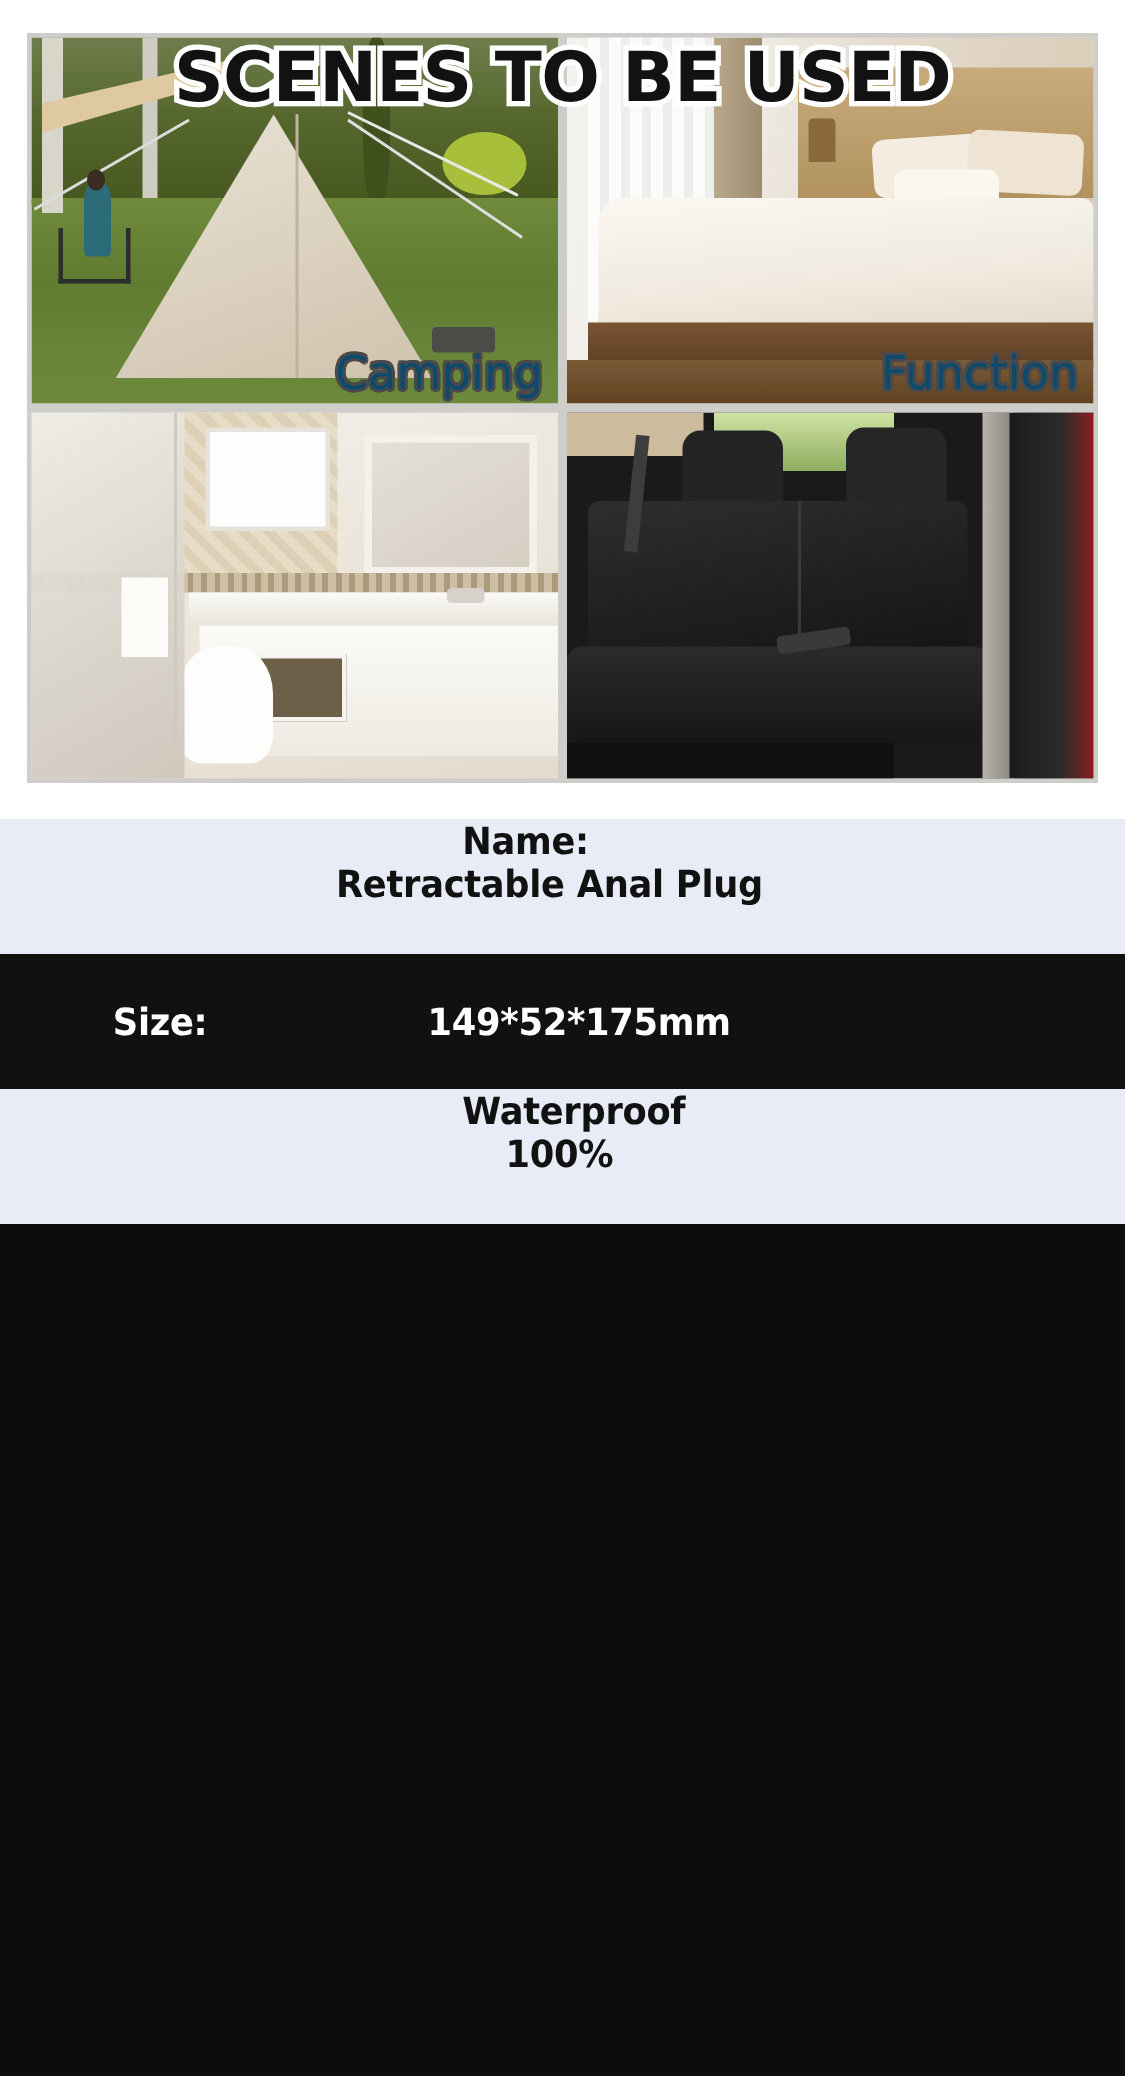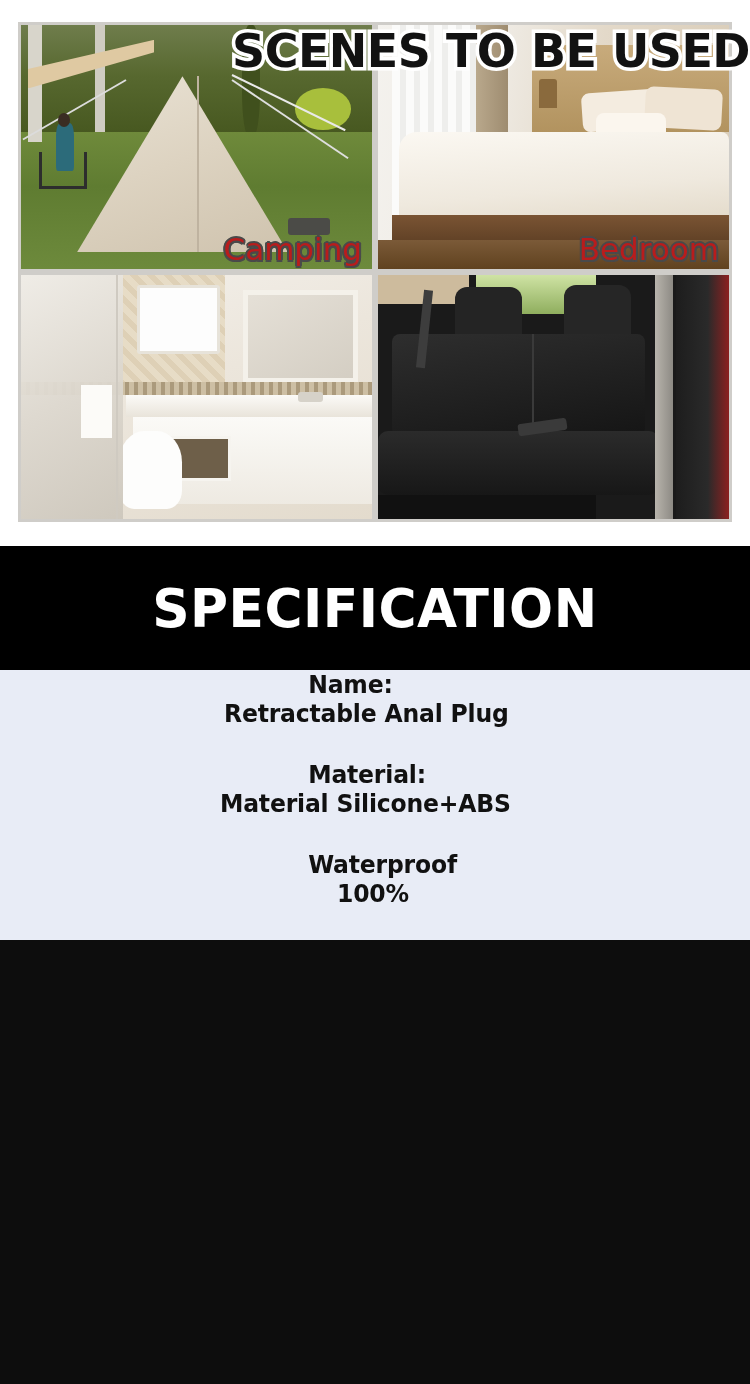--- a/index.html
+++ b/index.html
@@ -37,37 +37,37 @@
   .scene-cell {
     position: relative;
     overflow: hidden;
     background: #d8d6d2;
   }
   .scene-label {
     position: absolute;
     right: 10px;
     bottom: 2px;
     font-size: 31px;
-    color: #b91c1c;
+    color: #0c4a6e;
     font-family: "DejaVu Sans", sans-serif;
     font-weight: 400;
     letter-spacing: 0px;
     text-shadow:
       -1.5px -1.5px 0 #4a4a4a, 1.5px -1.5px 0 #4a4a4a,
       -1.5px  1.5px 0 #4a4a4a, 1.5px  1.5px 0 #4a4a4a,
        0px   -2px  0 #4a4a4a,  0px 2px 0 #4a4a4a,
       -2px    0px  0 #4a4a4a,  2px 0px 0 #4a4a4a;
     white-space: nowrap;
   }
 
   .scenes-heading {
     position: absolute;
     left: 0; top: 24px;
     width: 750px;
-    text-align: right;
+    text-align: center;
     font-family: "DejaVu Sans", sans-serif;
     font-weight: bold;
     font-size: 46px;
     letter-spacing: -0.5px;
     color: #121212;
     z-index: 20;
     -webkit-text-stroke: 7px #ffffff;
     paint-order: stroke fill;
     white-space: nowrap;
   }
@@ -283,21 +283,21 @@
         <div class="bed-curtain"></div>
         <div class="bed-curtain2"></div>
         <div class="bed-lamp"></div>
         <div class="bed-pillow1"></div>
         <div class="bed-pillow2"></div>
         <div class="bed-pillow3"></div>
         <div class="bed-duvet"></div>
         <div class="bed-base"></div>
         <div class="bed-floor"></div>
       </div>
-      <span class="scene-label">Bedroom</span>
+      <span class="scene-label">Function</span>
     </div>
 
     <div class="scene-cell">
       <div class="art">
         <div class="wash-bg"></div>
         <div class="wash-tilepanel"></div>
         <div class="wash-mirror"></div>
         <div class="wash-window"></div>
         <div class="wash-band"></div>
         <div class="wash-counter"></div>
@@ -329,37 +329,34 @@
       </div>
     </div>
 
   </div>
 
   <div class="scenes-heading">SCENES TO BE USED</div>
 </section>
 
 <section class="spec-section">
 
-  <div class="spec-header">
-    <h1 class="spec-title">SPECIFICATION</h1>
-  </div>
 
   <div class="spec-table">
 
 
     <div class="spec-row light">
       <div class="spec-label">Name:</div>
       <div class="spec-value">Retractable Anal Plug</div>
     </div>
 
-
-    <div class="spec-row light">
-      <div class="spec-label">Material:</div>
-      <div class="spec-value">Material Silicone+ABS</div>
-    </div>
+    <div class="spec-row dark">
+      <div class="spec-label">Size:</div>
+      <div class="spec-value">149*52*175mm</div>
+    </div>
+
 
 
 
 
     <div class="spec-row light">
       <div class="spec-label">Waterproof</div>
       <div class="spec-value">100%</div>
     </div>
 
   </div>

